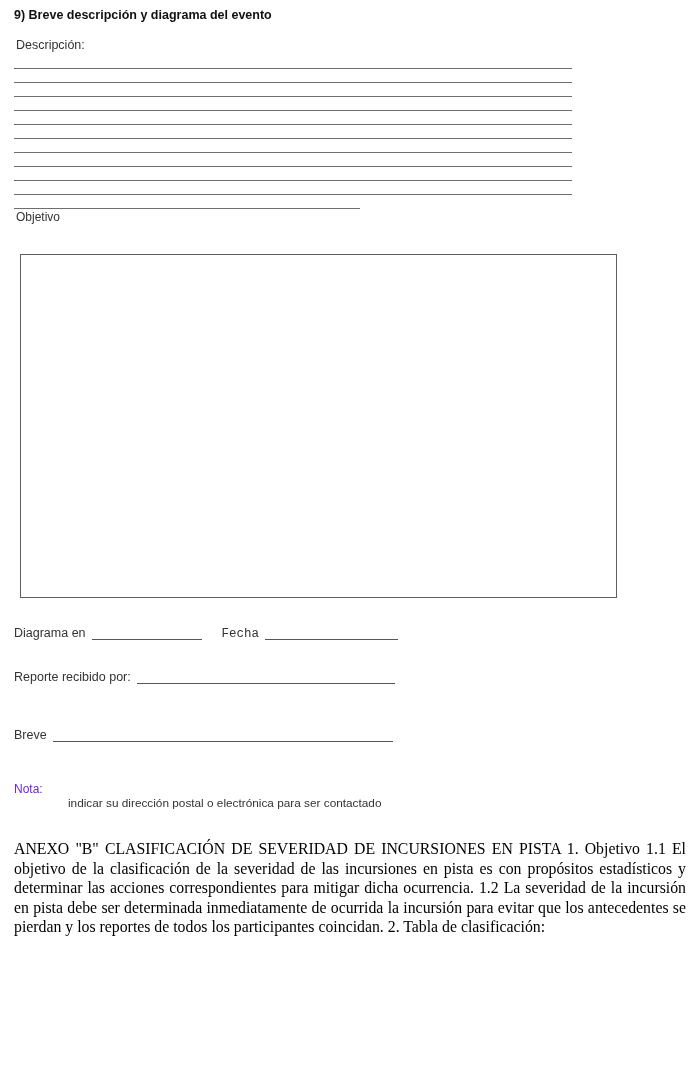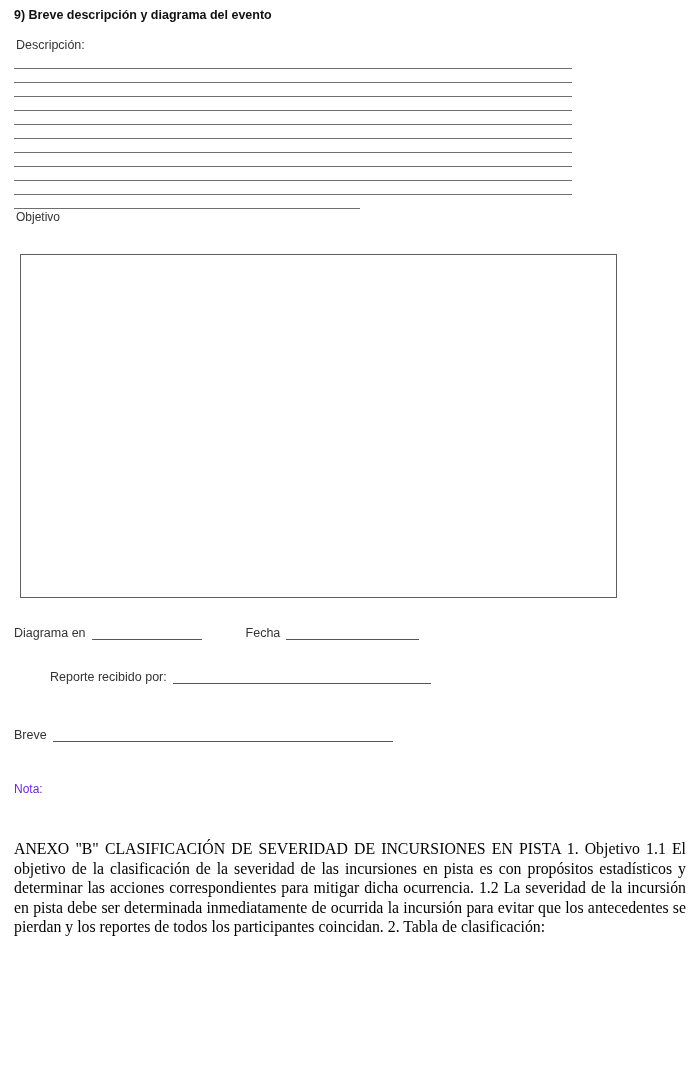--- a/index.html
+++ b/index.html
@@ -58,23 +58,23 @@
     white-space: nowrap;
   }
   .uline {
     display: inline-block;
     border-bottom: 1px solid #555;
     height: 13px;
     vertical-align: -3px;
     margin-left: 6px;
   }
   .row-received { left: 14px; top: 626px; }
-  .row-report   { left: 14px; top: 670px; margin-left: 36px; }
+  .row-report   { left: 14px; top: 670px; }
   .row-firma    { left: 14px; top: 728px; }
-  .fecha-label  { margin-left: 44px; }
+  .fecha-label  { margin-left: 20px; font-family: Liberation Mono, monospace; }
 
   .nota-label {
     left: 14px; top: 782px;
     font-size: 12px;
     color: #6d28d9;
   }
   .nota-text {
     left: 68px; top: 796px;
     width: 505px;
     font-size: 11.8px;
@@ -124,15 +124,16 @@
 <div class="abs form-row row-report">
   <span>Reporte recibido por:</span><span class="uline" style="width:258px"></span>
 </div>
 
 <div class="abs form-row row-firma">
   <span>Breve</span><span class="uline" style="width:340px"></span>
 </div>
 
 <div class="abs nota-label">Nota:</div>
 <div class="abs nota-text">
+  <div>indicar su dirección postal o electrónica para ser contactado</div>
 </div>
 
 <div class="abs annex-paragraph">ANEXO "B" CLASIFICACIÓN DE SEVERIDAD DE INCURSIONES EN PISTA 1. Objetivo 1.1 El objetivo de la clasificación de la severidad de las incursiones en pista es con propósitos estadísticos y determinar las acciones correspondientes para mitigar dicha ocurrencia. 1.2 La severidad de la incursión en pista debe ser determinada inmediatamente de ocurrida la incursión para evitar que los antecedentes se pierdan y los reportes de todos los participantes coincidan. 2. Tabla de clasificación:</div>
 
 </body></html>

